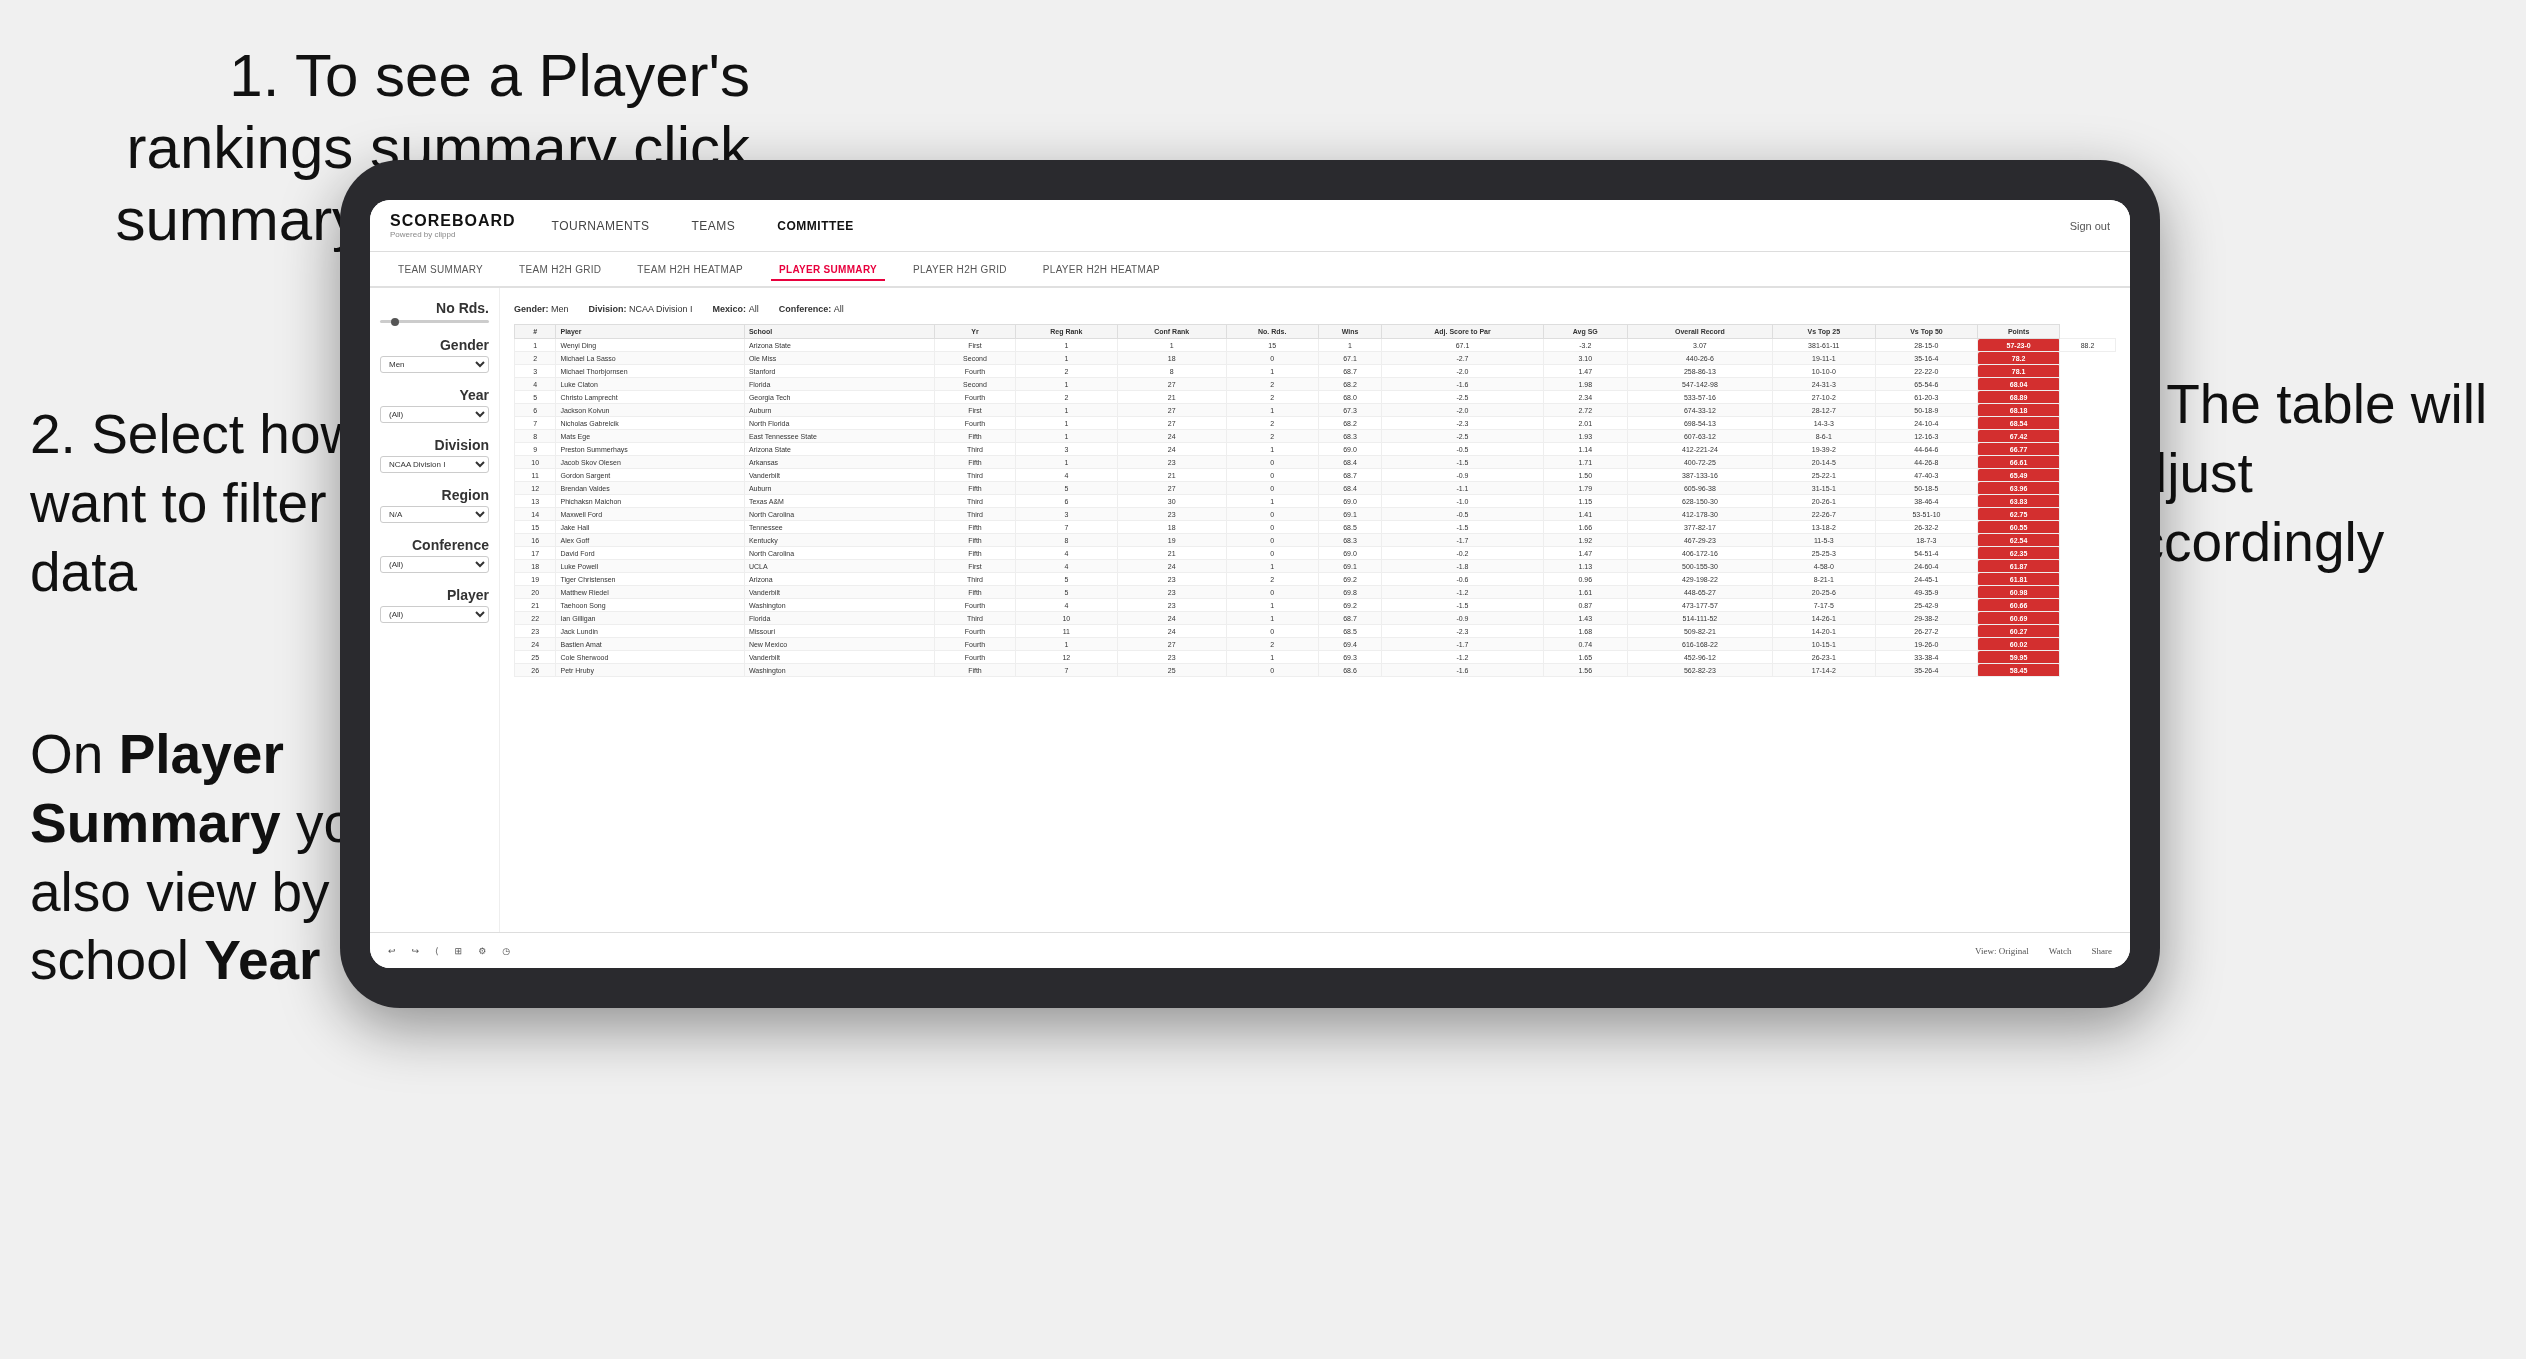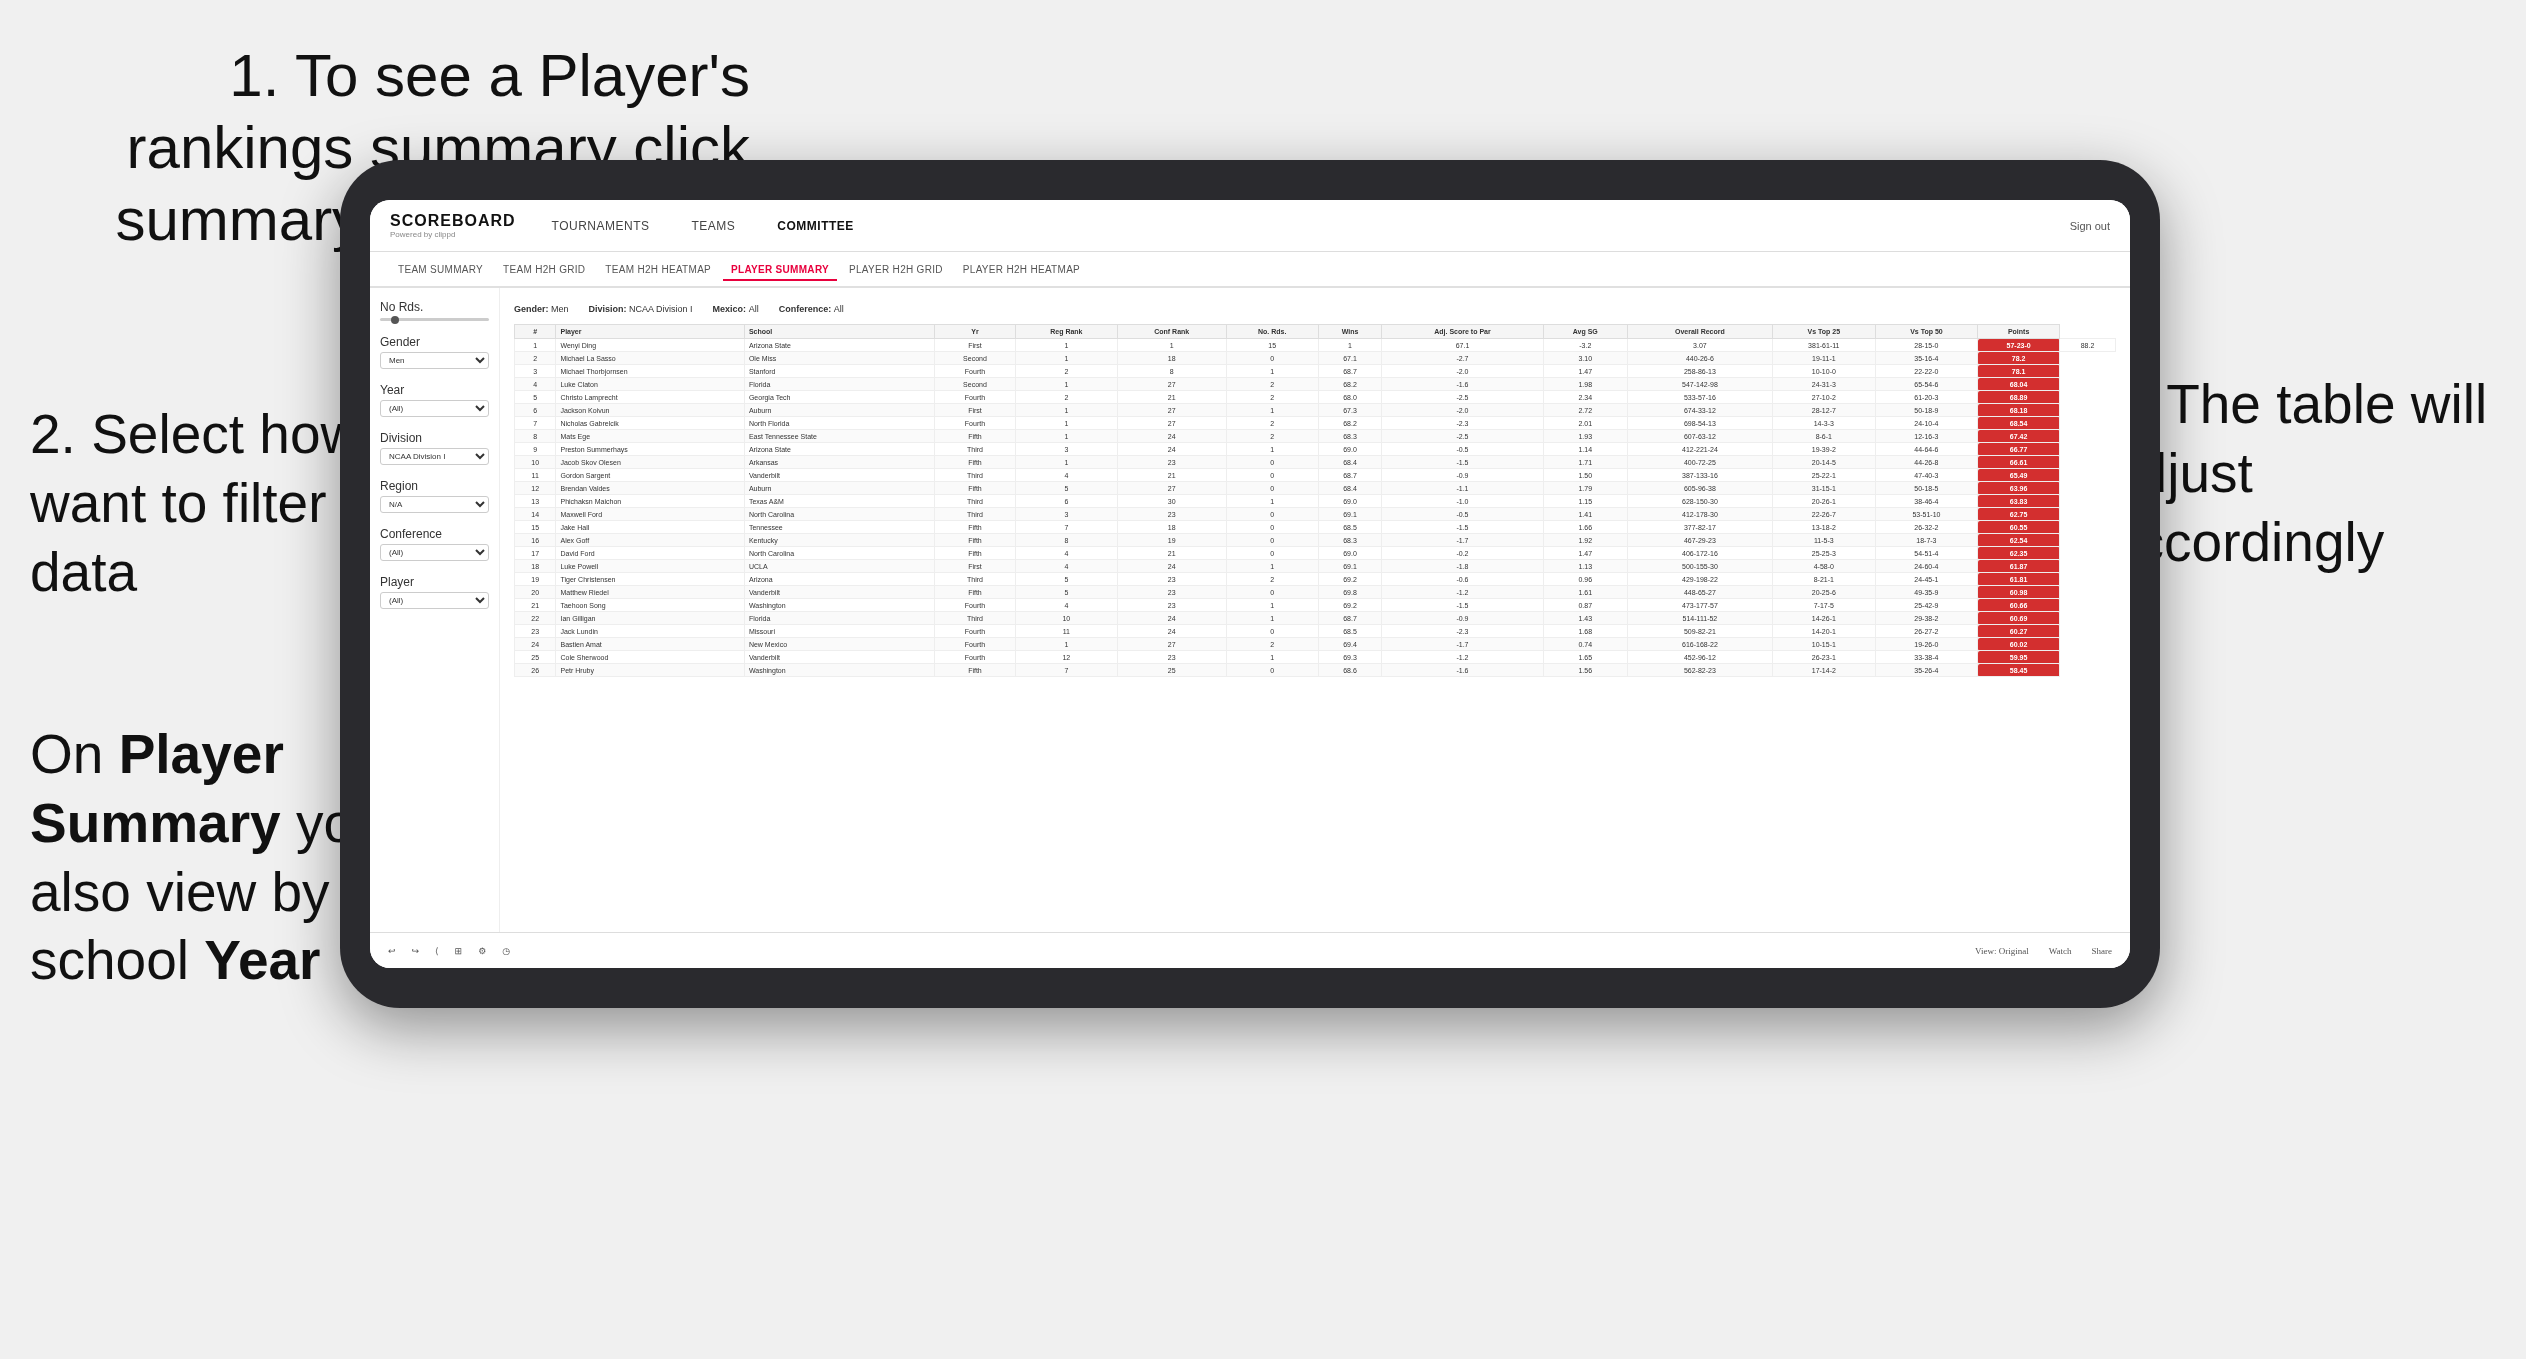--- a/index.html
+++ b/index.html
@@ -152,21 +152,21 @@
     }
 
     
     .sub-nav {
       background: #fff;
       border-bottom: 2px solid #e0e0e0;
       padding: 0 20px;
       display: flex;
       align-items: center;
       height: 36px;
-      gap: 4px;
+      gap: 20px;
       flex-shrink: 0;
     }
 
     .sub-nav-item {
       font-size: 10px;
       color: #555;
       padding: 4px 8px;
       cursor: pointer;
       white-space: nowrap;
       text-transform: uppercase;
@@ -195,25 +195,26 @@
       border-right: 1px solid #eee;
       font-size: 9px;
       overflow-y: auto;
     }
 
     .sidebar-section {
       margin-bottom: 14px;
     }
 
     .sidebar-label {
-      font-size: 12px;
-      font-weight: 400;
+      font-size: 14px;
+      font-weight: 700;
       color: #333;
       margin-bottom: 3px;
       display: block;
+      text-align: right;
     }
 
     .sidebar-slider {
       width: 100%;
       height: 3px;
       background: #ccc;
       border-radius: 2px;
       position: relative;
       margin: 4px 0;
     }

